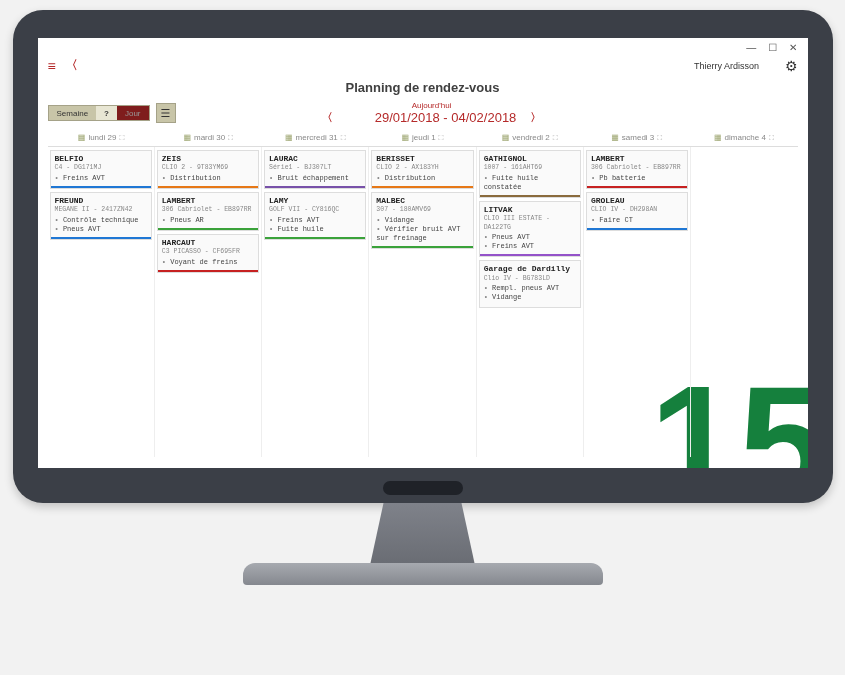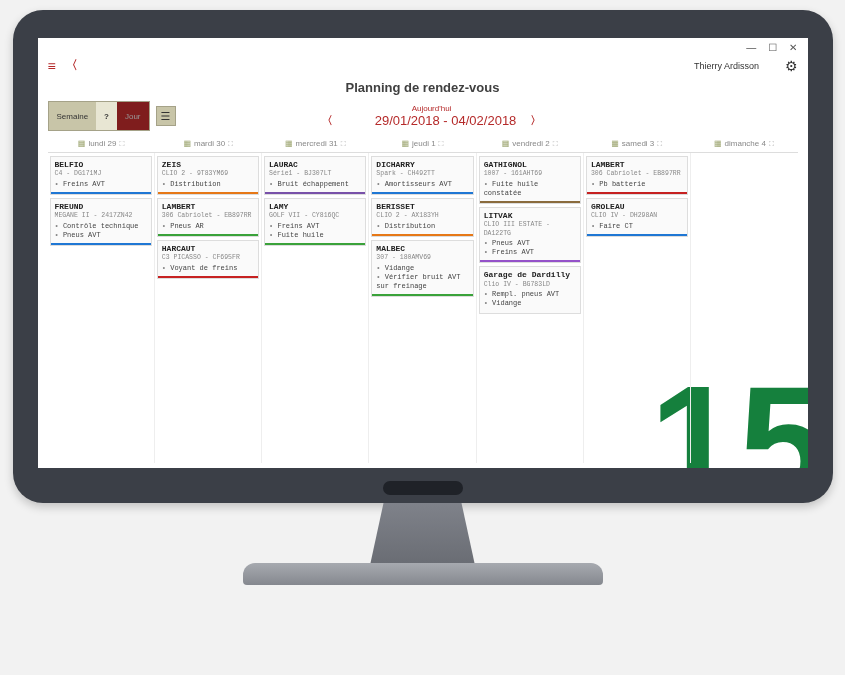--- a/index.html
+++ b/index.html
@@ -65,21 +65,21 @@
     display: flex;
     align-items: center;
     padding: 0 10px;
     gap: 6px;
     margin-bottom: 4px;
   }
   .view-toggle {
     display: flex;
     background: #c8c5a8;
     border: 1px solid #a5a288;
-    height: 30px;
+    height: 16px;
     align-items: stretch;
     font-size: 8px;
   }
   .view-toggle span {
     padding: 0 8px;
     display: flex;
     align-items: center;
     cursor: pointer;
   }
   .view-toggle .q { background: #e8e6d3; font-weight: bold; }
@@ -323,26 +323,20 @@
             <div class="card">
               <div class="name">LAMY</div>
               <div class="sub">GOLF VII - CY816QC</div>
               <div class="item">Freins AVT</div>
               <div class="item">Fuite huile</div>
               <div class="bar c-green"></div>
             </div>
           </div>
           <div class="col">
             <div class="card">
-              <div class="name">DICHARRY</div>
-              <div class="sub">Spark - CH492TT</div>
-              <div class="item">Amortisseurs AVT</div>
-              <div class="bar c-blue"></div>
-            </div>
-            <div class="card">
               <div class="name">BERISSET</div>
               <div class="sub">CLIO 2 - AX183YH</div>
               <div class="item">Distribution</div>
               <div class="bar c-orange"></div>
             </div>
             <div class="card">
               <div class="name">MALBEC</div>
               <div class="sub">307 - 180AMV69</div>
               <div class="item">Vidange</div>
               <div class="item">Vérifier bruit AVT sur freinage</div>

